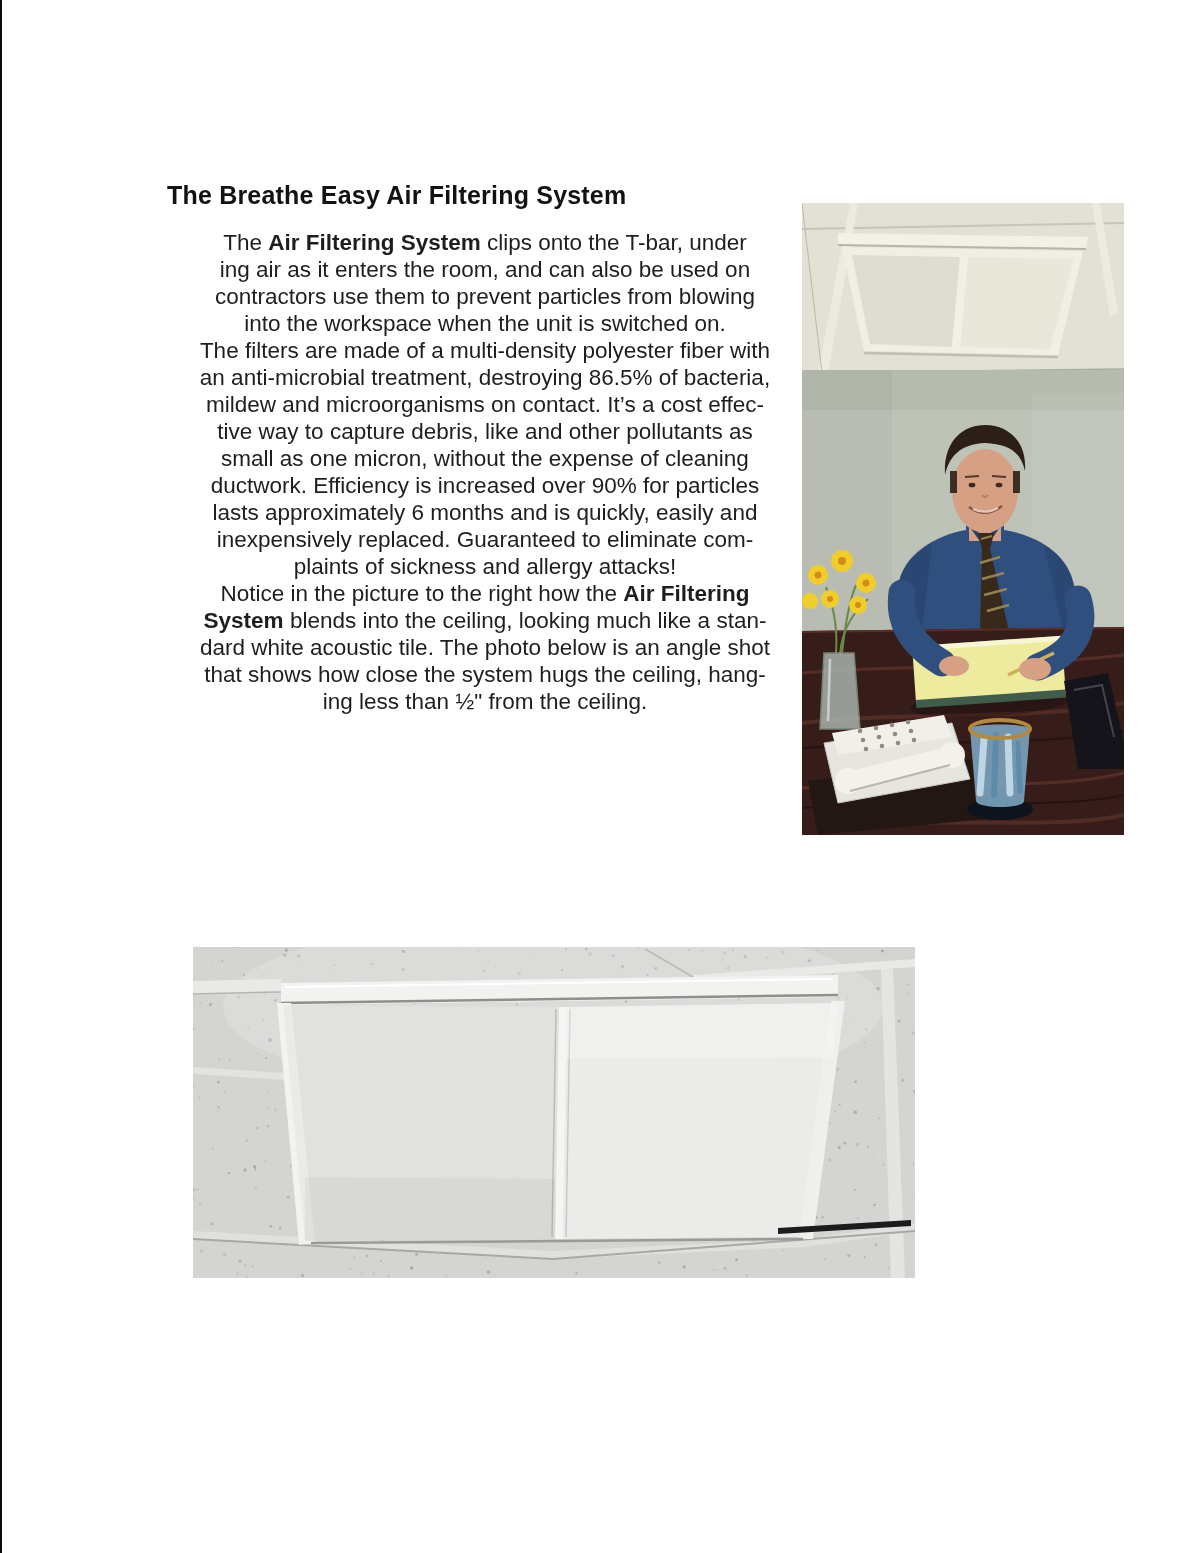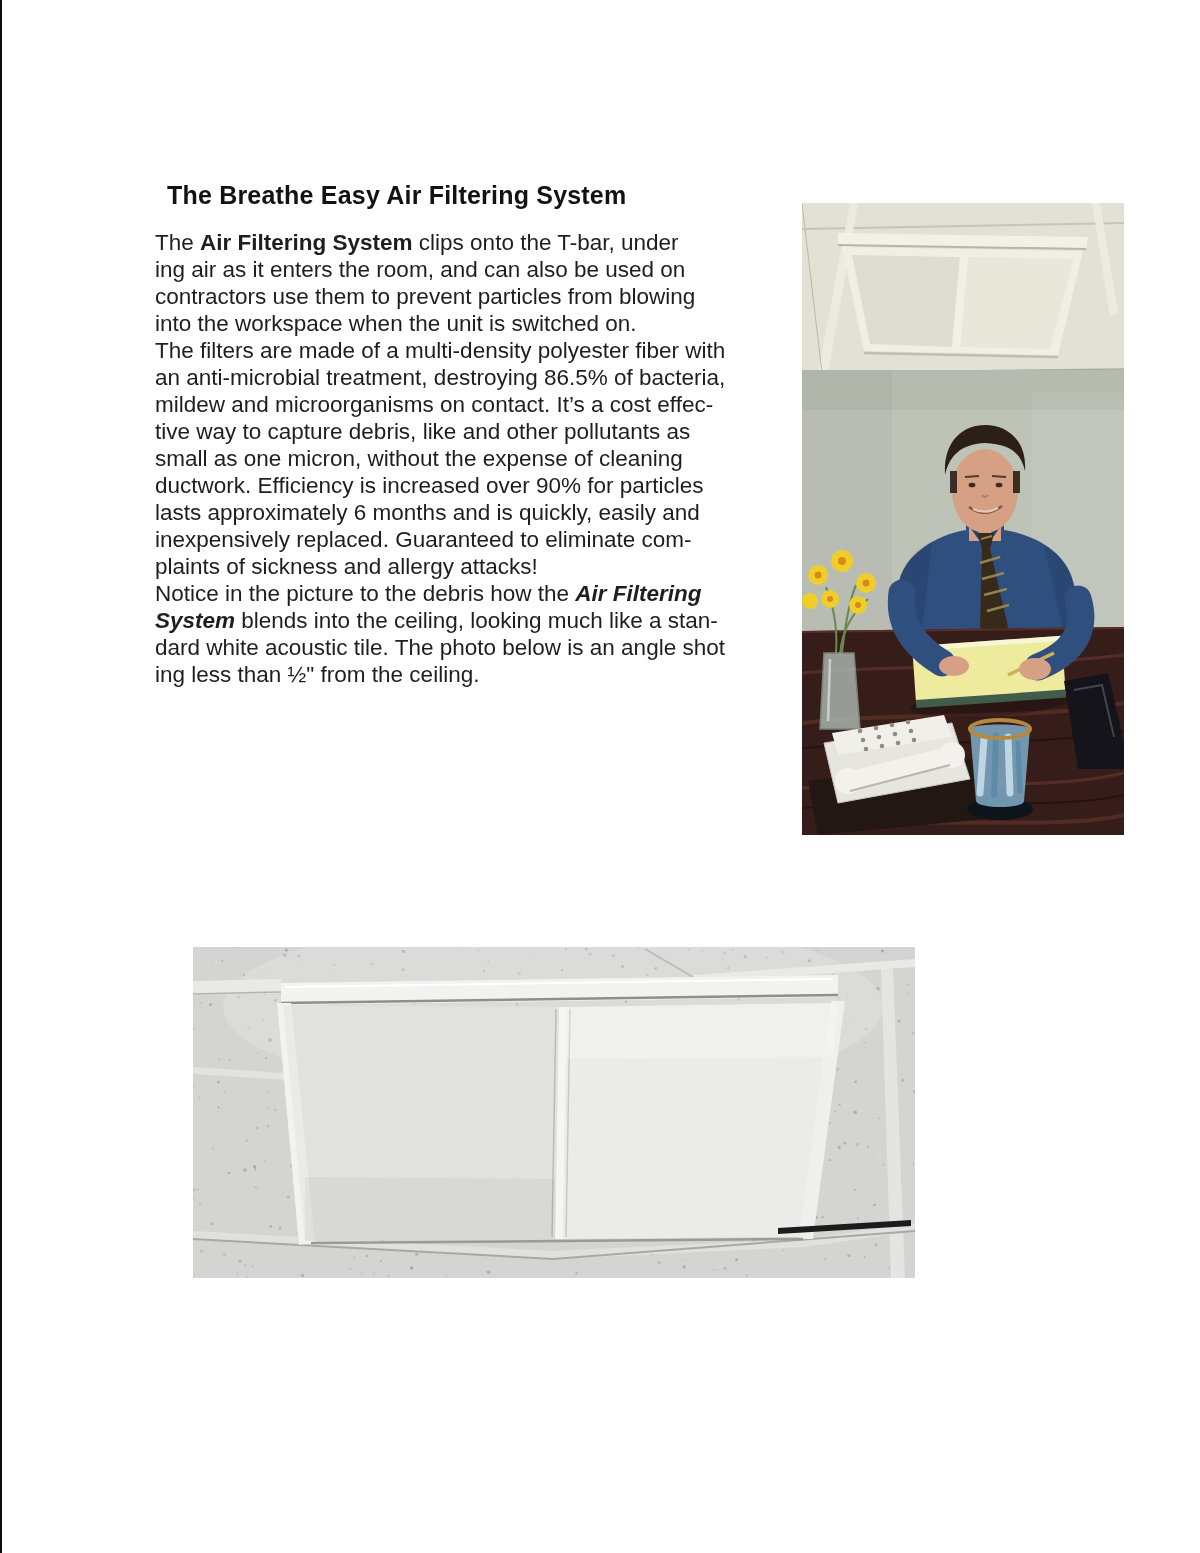--- a/index.html
+++ b/index.html
@@ -11,24 +11,24 @@
     position:absolute; left:0; top:0; width:2px; height:1553px; background:#0d0d0d;
   }
   .doc-title {
     position:absolute; left:155px; top:169px; margin:12px;
     font-size:25px; font-weight:bold; color:#121212; letter-spacing:0.2px;
   }
   .doc-body {
     position:absolute; left:155px; top:229px; width:660px;
     font-size:22.5px; line-height:27px; color:#1e1e1e;
   }
-  .tline { white-space:pre; }
+  .tline { white-space:pre;text-align:center; }
   .seg-r { font-weight:normal; font-style:normal; }
   .seg-b { font-weight:bold; }
-  .seg-bi { font-weight:bold; font-style:italic; }
+  .seg-bi { font-weight:bold; }
   figure { margin:0; padding:0; }
   .photo-office { position:absolute; left:802px; top:203px; width:322px; height:632px; }
   .photo-angle  { position:absolute; left:193px; top:947px; width:722px; height:331px; }
   .photo-office svg, .photo-angle svg { display:block; }
 </style>
 </head>
 <body>
 
 <div class="page">
 
@@ -43,23 +43,24 @@
       <div class="tline"><span class="seg-r">into the workspace when the unit is switched on.</span></div>
       <div class="tline"><span class="seg-r">The filters are made of a multi-density polyester fiber with</span></div>
       <div class="tline"><span class="seg-r">an anti-microbial treatment, destroying 86.5% of bacteria,</span></div>
       <div class="tline"><span class="seg-r">mildew and microorganisms on contact. It’s a cost effec-</span></div>
       <div class="tline"><span class="seg-r">tive way to capture debris, like and other pollutants as</span></div>
       <div class="tline"><span class="seg-r">small as one micron, without the expense of cleaning</span></div>
       <div class="tline"><span class="seg-r">ductwork. Efficiency is increased over 90% for particles</span></div>
       <div class="tline"><span class="seg-r">lasts approximately 6 months and is quickly, easily and</span></div>
       <div class="tline"><span class="seg-r">inexpensively replaced. Guaranteed to eliminate com-</span></div>
       <div class="tline"><span class="seg-r">plaints of sickness and allergy attacks!</span></div>
-      <div class="tline"><span class="seg-r">Notice in the picture to the debris how the </span><span class="seg-bi">Air Filtering</span></div>
+      <div class="tline"><span class="seg-r">Notice in the picture to the right how the </span><span class="seg-bi">Air Filtering</span></div>
       <div class="tline"><span class="seg-bi">System</span><span class="seg-r"> blends into the ceiling, looking much like a stan-</span></div>
       <div class="tline"><span class="seg-r">dard white acoustic tile. The photo below is an angle shot</span></div>
+      <div class="tline"><span class="seg-r">that shows how close the system hugs the ceiling, hang-</span></div>
       <div class="tline"><span class="seg-r">ing less than ½" from the ceiling.</span></div>
     </div>
 
   <figure class="photo-office">
     <svg width="322" height="632" viewBox="0 0 322 632">
 
       <g>
         <rect x="0" y="0" width="322" height="172" fill="#e3e0d5"></rect>
         <line x1="0" y1="26" x2="322" y2="20" stroke="#c8c4b6" stroke-width="2"></line>
         <polygon points="48,0 56,0 26,170 16,170" fill="#edebe0"></polygon>

